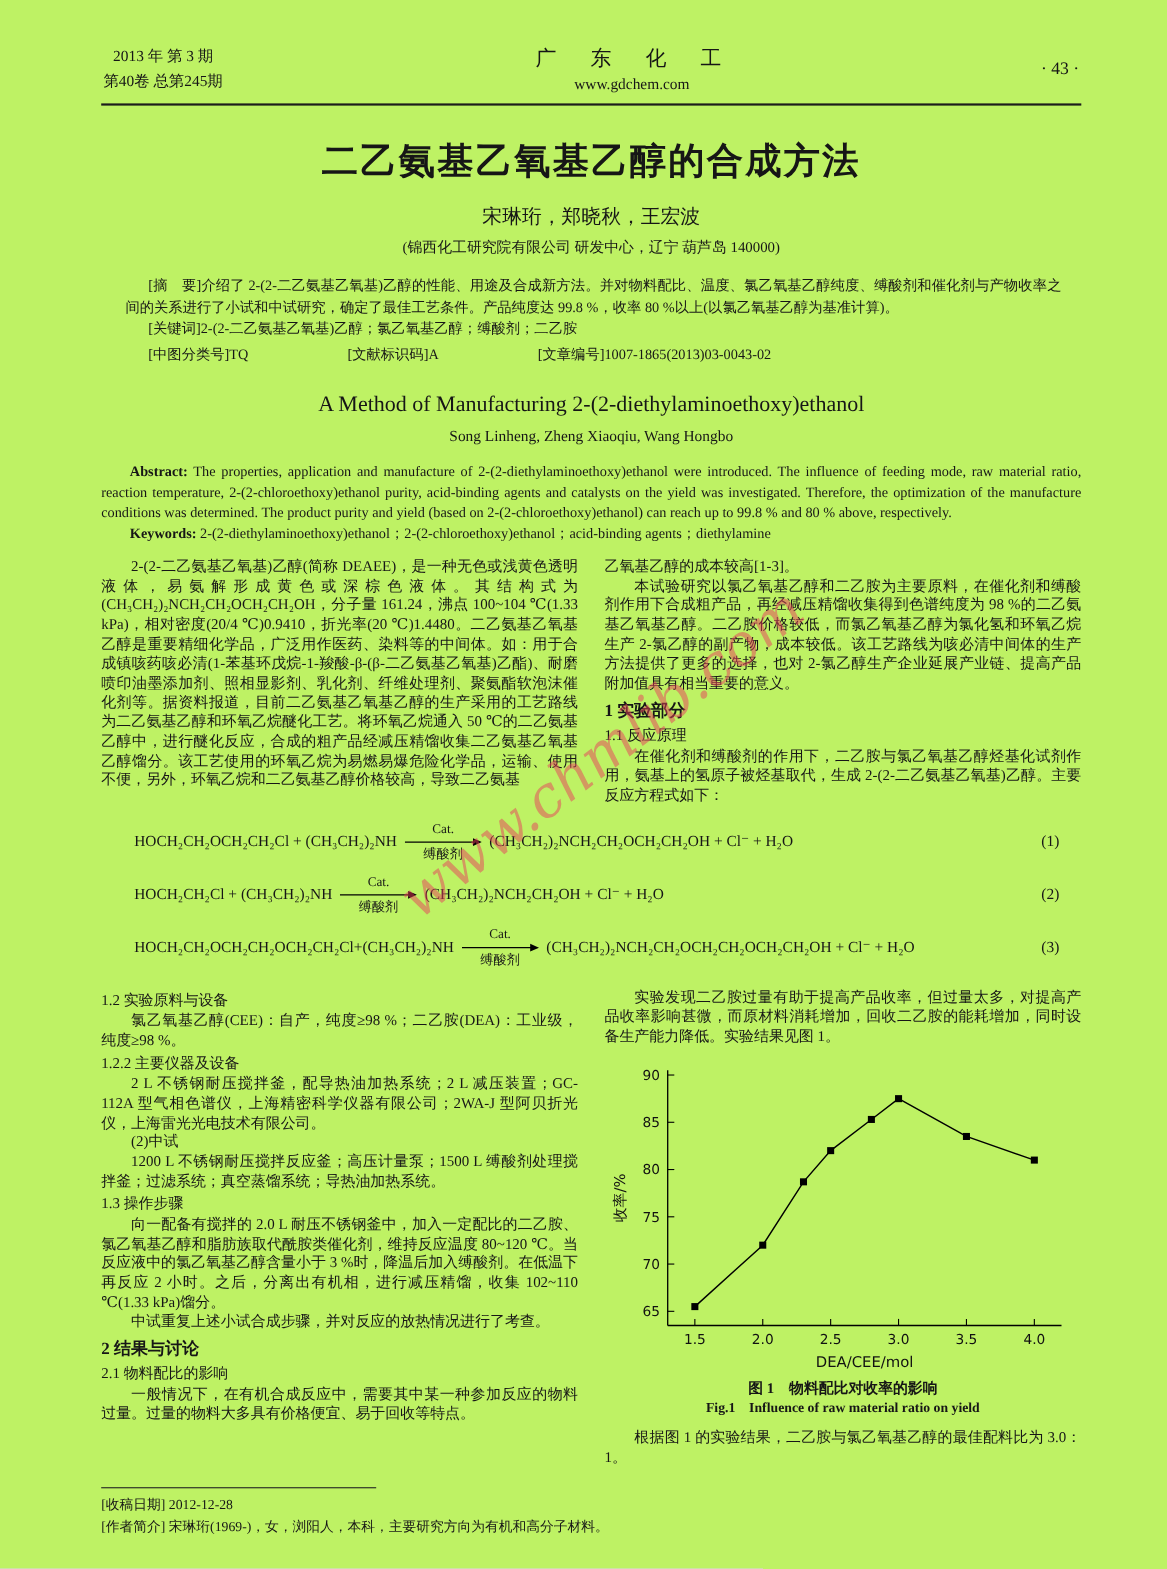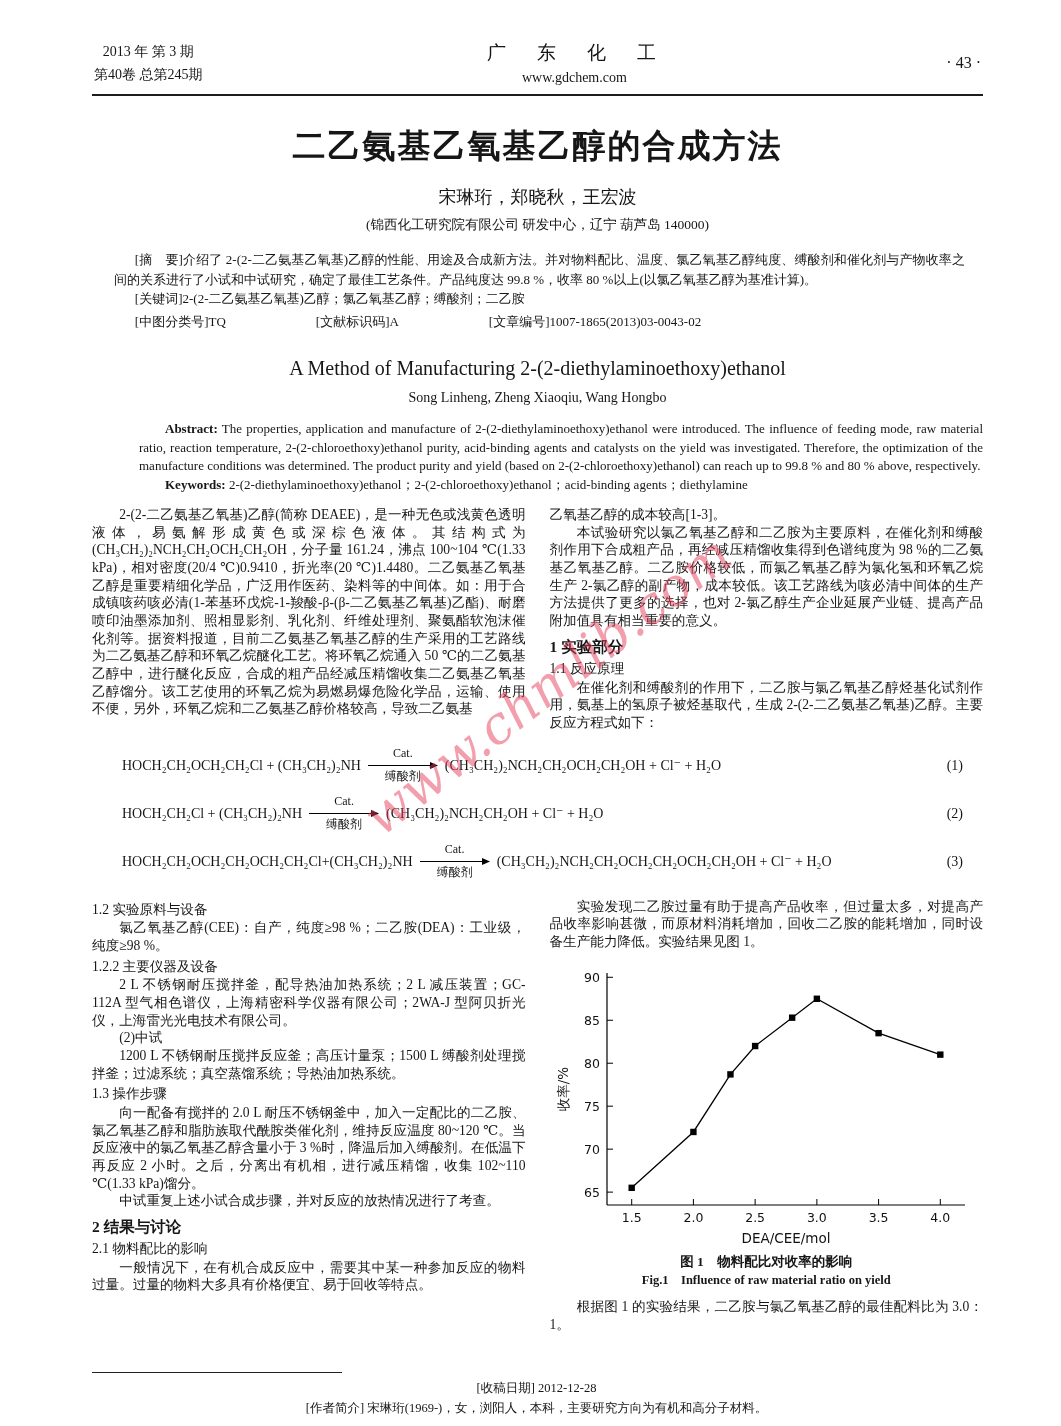--- a/index.html
+++ b/index.html
@@ -1,19 +1,19 @@
 <!DOCTYPE html>
 <html><head>
 <meta charset="utf-8">
 <title>Scanned journal page</title>
 <style>
   * { margin:0; padding:0; box-sizing:border-box; }
   html,body { background:#d9d9d9; }
   body { font-family:"Liberation Serif","DejaVu Serif",serif; }
-  .page { position:relative; width:1061px; height:1426px; margin:0 auto; background:#ffffff;
+  .page { position:relative; width:1061px; height:1426px; margin:0 auto; background:#bef264;
           color:#161616; padding:38px 78px 24px 92px; overflow:hidden; }
 
   
   .jheader { display:flex; align-items:center; justify-content:space-between; padding:2px 2px 6px 2px; }
   .jh-left { font-size:14px; line-height:1.65; text-align:center; }
   .jh-center { text-align:center; }
   .journal-name { font-size:19px; letter-spacing:6px; }
   .journal-site { font-size:14px; margin-top:4px; }
   .jh-right { font-size:16px; }
   .header-rule { border:none; border-top:2px solid #1c1c1c; margin-top:2px; }
@@ -25,21 +25,21 @@
 
   
   .abstract-cn { margin:16px 18px 0 22px; font-size:13px; line-height:1.5; text-align:justify; }
   .abstract-cn p { text-indent:1.6em; }
   .clc-line { display:flex; gap:90px; padding-left:1.6em; margin-top:3px; text-indent:0; }
 
   
   .title-en { text-align:center; font-size:20px; font-weight:normal; margin-top:26px; }
   .authors-en { text-align:center; font-size:14px; margin-top:10px;font-family:Liberation Serif, serif; }
   .affiliation-en { text-align:center; font-size:13.5px; margin-top:4px; }
-  .abstract-en { margin-top:14px; font-size:13px; line-height:1.42; text-align:justify;margin-left:47px; }
+  .abstract-en { margin-top:14px; font-size:13px; line-height:1.42; text-align:justify; }
   .abstract-en p { text-indent:2em; }
   .lbl { font-weight:bold; }
 
   
   .body-cols { display:flex; gap:24px; margin-top:12px; }
   .col { flex:1; min-width:0; font-size:13.6px; line-height:1.3; text-align:justify; }
   .col p { margin:0; }
   .col p.ind { text-indent:2em; }
   .sec-h { font-weight:bold; font-size:15.5px; margin:7px 0 3px; }
   .sub-h { font-size:13.6px; margin:3px 0 1px; }
@@ -51,21 +51,21 @@
   .eq-no { position:absolute; right:0; }
 
   
   .fig-wrap { margin-top:8px; text-align:center; }
   .fig-wrap svg { display:block; margin:0 auto; }
   svg text { font-family:"DejaVu Sans","Liberation Sans",sans-serif; fill:#111; }
   .fig-cap-cn { font-size:13.5px; font-weight:bold; margin-top:2px; }
   .fig-cap-en { font-size:12.5px; font-weight:bold; margin-top:2px; }
 
   
-  .page-footer { position:absolute; left:92px; right:80px; bottom:8px; font-size:12.5px; line-height:1.6;text-align:center; }
+  .page-footer { position:absolute; left:92px; right:80px; bottom:28px; font-size:12.5px; line-height:1.6; }
   .foot-rule { width:250px; border-top:1.5px solid #222; margin-bottom:5px; }
 
   
   .watermark { position:absolute; left:352px; top:800px; transform:rotate(-38deg); transform-origin:left top;
                font-size:52px; font-style:italic; color:rgba(231,62,92,0.5);
                font-family:"DejaVu Serif",serif; white-space:nowrap; pointer-events:none; z-index:5; }
 </style>
 </head>
 <body>
 

